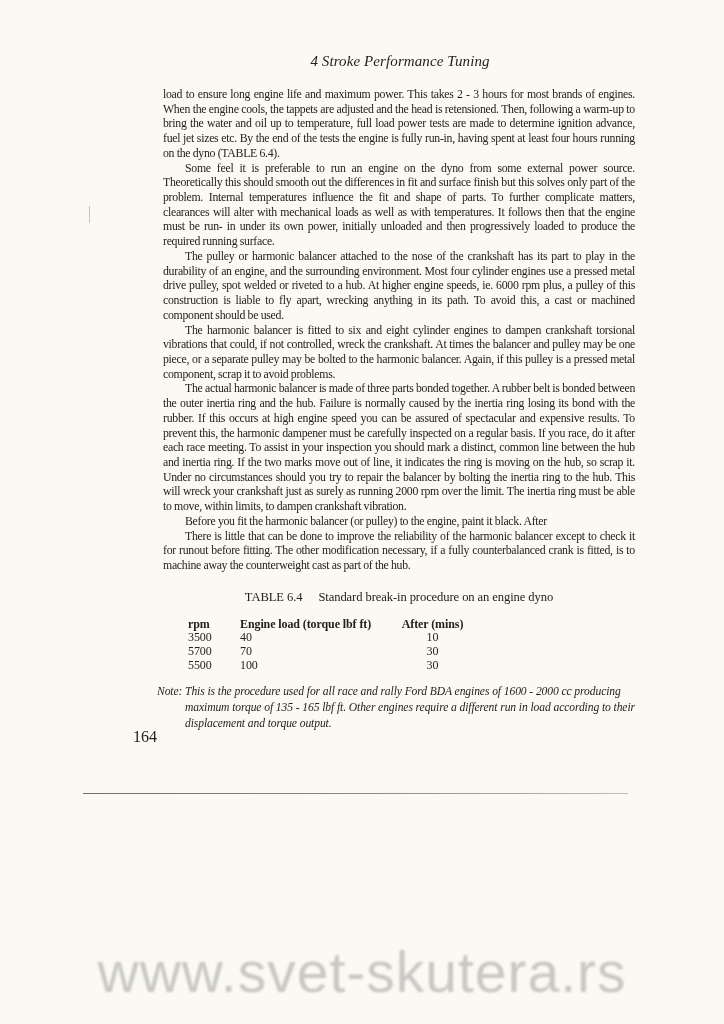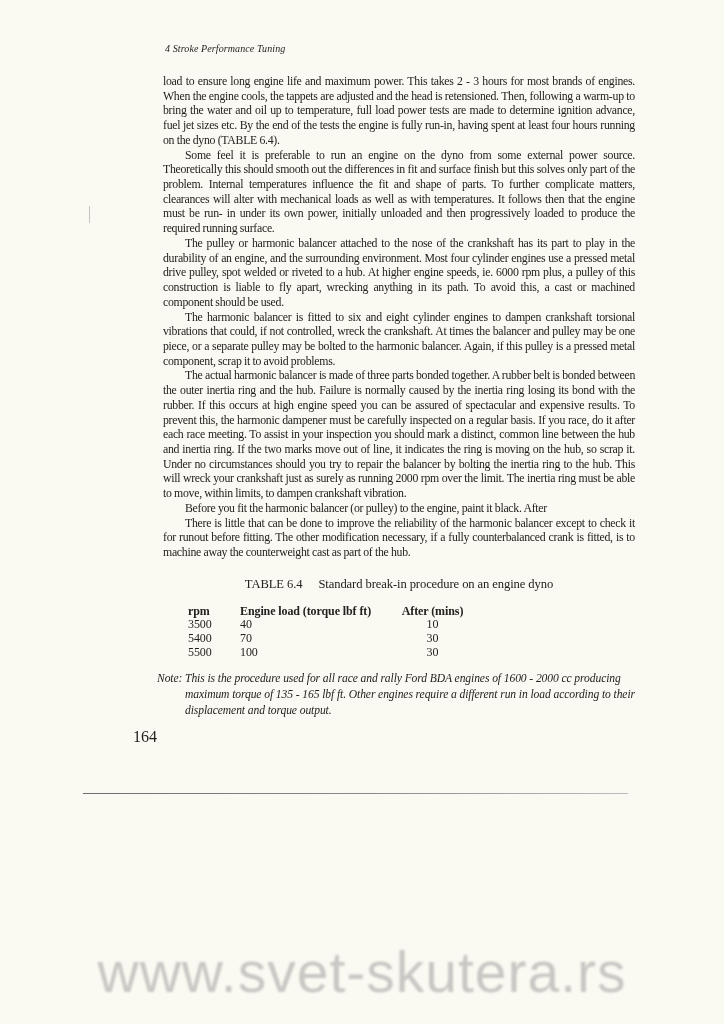--- a/index.html
+++ b/index.html
@@ -10,22 +10,22 @@
     color:#242220;
   }
   .page{
     position:relative;width:724px;height:1024px;
     background:#fbfaf2;overflow:hidden;
   }
   .content{
     position:absolute;left:163px;top:38px;width:472px;
   }
   .running-header{
-    font-style:italic;font-size:10px;line-height:15px;
-    margin:3px 0 18px 2px;letter-spacing:0.1px;
+    font-style:italic;font-size:15px;line-height:15px;
+    margin:16px 0 18px 2px;letter-spacing:0.1px;text-align:center;
   }
   .bodytext p{
     margin:0;
     font-size:11.8px;line-height:14.72px;
     text-align:justify;letter-spacing:-0.28px;word-spacing:-0.2px;
   }
   .bodytext p.ind{text-indent:22px;}
   .table-title{
     text-align:center;font-weight:normal;font-size:12.6px;
     margin:17px 0 13px 0;letter-spacing:-0.1px;
@@ -103,21 +103,21 @@
           <th class="c-time">After (mins)</th>
         </tr>
       </thead>
       <tbody>
         <tr>
           <td class="c-rpm">3500</td>
           <td class="c-load">40</td>
           <td class="c-time">10</td>
         </tr>
         <tr>
-          <td class="c-rpm">5400</td>
+          <td class="c-rpm">5700</td>
           <td class="c-load">70</td>
           <td class="c-time">30</td>
         </tr>
         <tr>
           <td class="c-rpm">5500</td>
           <td class="c-load">100</td>
           <td class="c-time">30</td>
         </tr>
       </tbody>
     </table>

